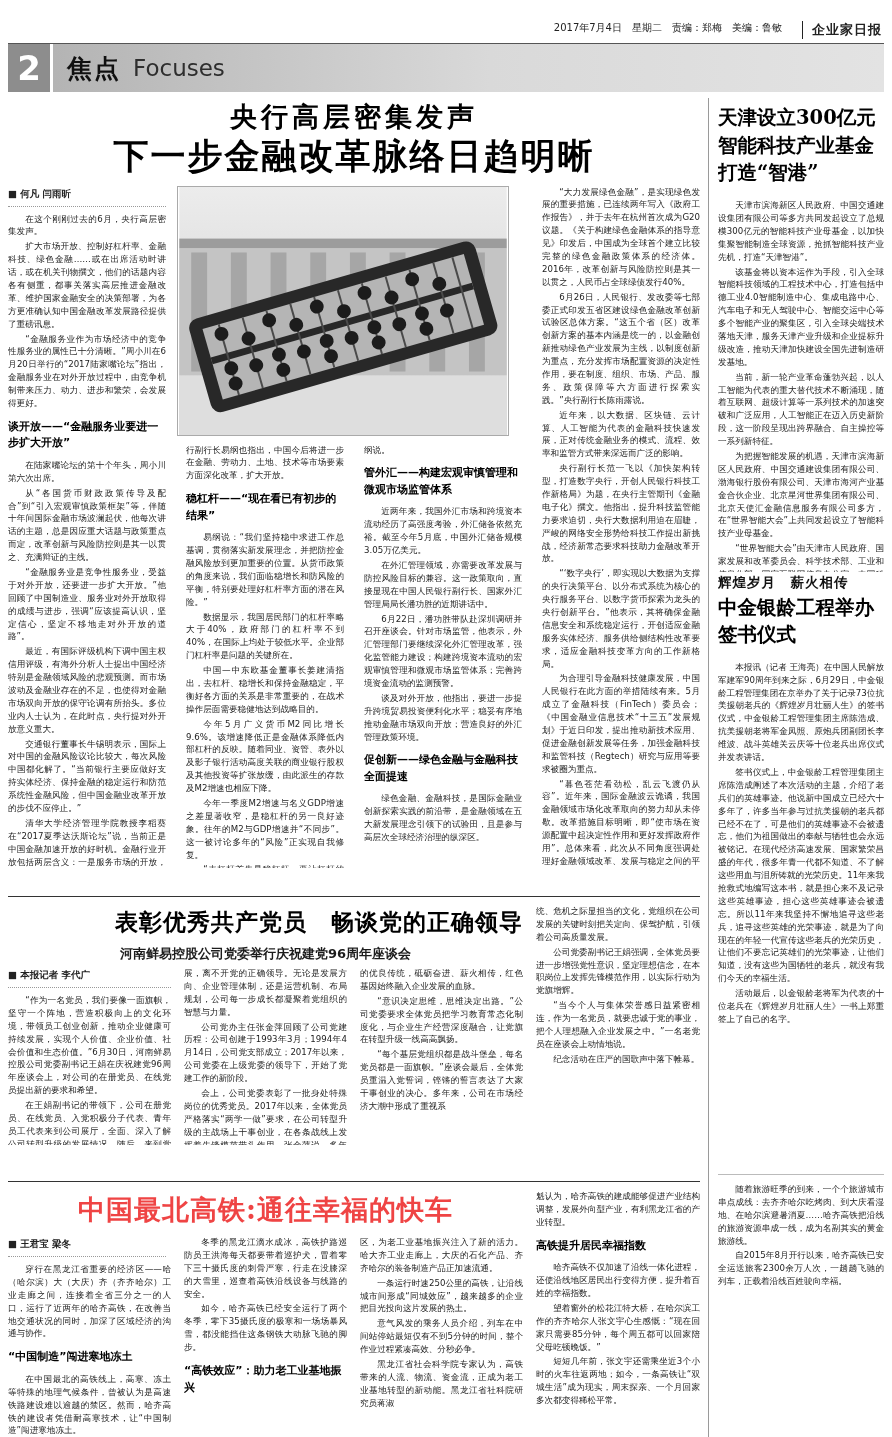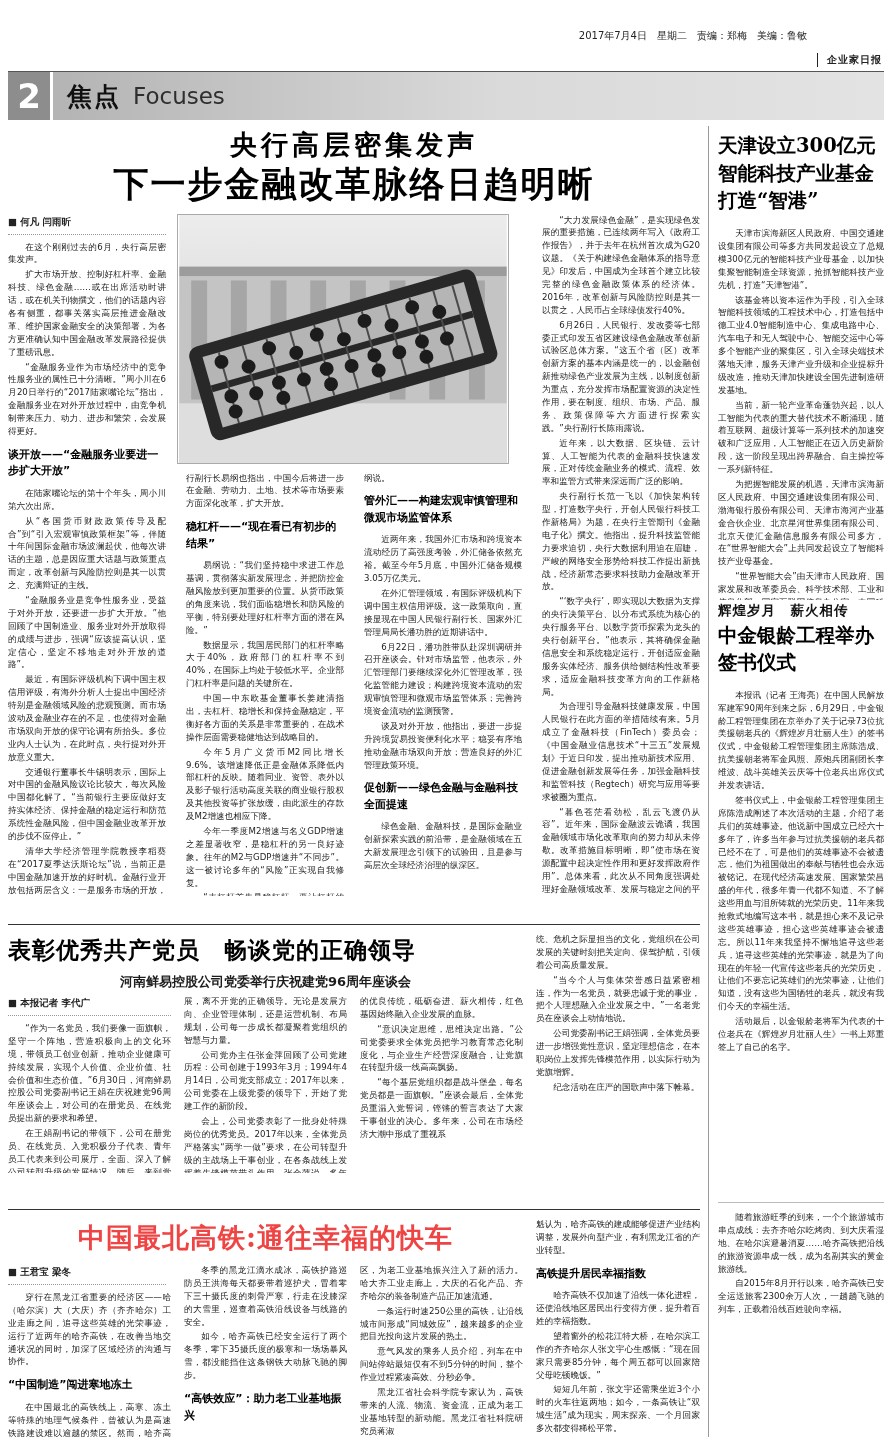--- a/index.html
+++ b/index.html
@@ -3,24 +3,24 @@
 <meta charset="utf-8">
 <style>
   html,body{margin:0;padding:0;background:#e9e9e9;}
   .page{
     position:relative; width:892px; height:1437px; margin:0 auto;
     background:#ffffff; color:#1c1c1c; overflow:hidden;
     font-family:"DejaVu Sans","Liberation Sans",sans-serif;
     box-sizing:border-box; padding:0 8px;
   }
   
-  .topbar{display:flex; justify-content:flex-end; align-items:center; gap:10px;
-    padding:5px 2px 4px; font-size:10px; color:#222;}
-  .topbar .paper{font-weight:bold; font-size:10px; border-left:1.5px solid #222; padding-left:9px;
-    font-family:"DejaVu Serif","Liberation Serif",serif; letter-spacing:1px;margin-top:48px;}
+  .topbar{display:flex; justify-content:flex-end; gap:20px;
+    padding:21px 2px 4px; font-size:10px; color:#222;}
+  .topbar .paper{font-weight:bold; font-size:13px; border-left:1.5px solid #222; padding-left:9px;
+    font-family:"DejaVu Serif","Liberation Serif",serif; letter-spacing:1px;}
   
   .masthead{display:flex; align-items:center; height:48px;
     background:linear-gradient(to right,#b0b0b0,#d9d9d9 55%,#e3e3e3);
     border-top:1px solid #555;}
   .pageno{width:42px; height:48px; background:#8d8d8d; color:#fff; font-size:34px; font-weight:bold;
     display:flex; align-items:center; justify-content:center; border-right:3px solid #fff;}
   .sec-cn{font-size:25px; font-weight:900; color:#101010; margin-left:14px; letter-spacing:2px;}
   .sec-en{font-size:23px; color:#2e2e2e; margin-left:12px;}
   
   .content{display:flex; height:1372px; margin-top:6px; overflow:hidden;}
@@ -41,21 +41,21 @@
   .cols4{display:flex; gap:20px; height:682px; overflow:hidden; position:relative; margin-top:8px;}
   .ncol{flex:1; overflow:hidden;}
   .photo-spacer{height:258px;}
   .photo{position:absolute; left:169px; top:0; width:332px; height:250px; margin:0;}
   .photo svg{display:block; width:100%; height:100%; border:1px solid #aaa; box-sizing:border-box;}
   
   .art-mid{border-top:1px solid #333; margin-top:10px; padding-top:8px; height:268px;
     display:flex; gap:13px; overflow:hidden;}
   .mid-left{width:515px;}
   .mid-headline{font-family:"DejaVu Serif","Liberation Serif",serif; font-size:23px; font-weight:900;
-    text-align:left; letter-spacing:1px; color:#000; margin-top:2px;}
+    text-align:right; letter-spacing:1px; color:#000; margin-top:2px;}
   .mid-subtitle{font-size:13px; font-weight:bold; text-align:center; margin:7px 0 4px;}
   .mid-cols{display:flex; gap:13px; height:178px; overflow:hidden; margin-top:4px;}
   .mid-col{flex:1; overflow:hidden;}
   .mid-col4{flex:1; overflow:hidden;}
   
   .art-bottom{border-top:1px solid #333; margin-top:8px; padding-top:8px; flex:1;
     display:flex; gap:13px; overflow:hidden;}
   .bot-left{width:515px;}
   .bot-headline{font-family:"DejaVu Serif","Liberation Serif",serif; font-size:27px; font-weight:900;
     text-align:center; letter-spacing:1px; color:#ef4444; margin-top:2px;}
@@ -195,21 +195,21 @@
                 <div class="tx-p">今年一季度M2增速与名义GDP增速之差显著收窄，是稳杠杆的另一良好迹象。往年的M2与GDP增速并“不同步”。这一被讨论多年的“风险”正实现自我修复。</div>
                 <div class="tx-p">“去杠杆首先是稳杠杆，要让杠杆的增速降下来。现在看来，已有初步的结果。”易</div>
               </div>
           </div>
           <div class="ncol">
             <div class="photo-spacer"></div>
             <div>
                 <div class="tx-cont">纲说。</div>
                 <div class="tx-h">管外汇——构建宏观审慎管理和微观市场监管体系</div>
                 <div class="tx-p">近两年来，我国外汇市场和跨境资本流动经历了高强度考验，外汇储备依然充裕。截至今年5月底，中国外汇储备规模3.05万亿美元。</div>
-                <div class="tx-p">在外汇管理领域，有国际评级机构下调中国主权信用评级。这一政策取向，直接显现在中国人民银行副行长、国家外汇管理局局长潘功胜的近期讲话中。</div>
+                <div class="tx-p">在外汇管理领域，亦需要改革发展与防控风险目标的兼容。这一政策取向，直接显现在中国人民银行副行长、国家外汇管理局局长潘功胜的近期讲话中。</div>
                 <div class="tx-p">6月22日，潘功胜带队赴深圳调研并召开座谈会。针对市场监管，他表示，外汇管理部门要继续深化外汇管理改革，强化监管能力建设；构建跨境资本流动的宏观审慎管理和微观市场监管体系；完善跨境资金流动的监测预警。</div>
                 <div class="tx-p">谈及对外开放，他指出，要进一步提升跨境贸易投资便利化水平；稳妥有序地推动金融市场双向开放；营造良好的外汇管理政策环境。</div>
                 <div class="tx-h">促创新——绿色金融与金融科技全面提速</div>
                 <div class="tx-p">绿色金融、金融科技，是国际金融业创新探索实践的前沿带，是金融领域在五大新发展理念引领下的试验田，且是参与高层次全球经济治理的纵深区。</div>
               </div>
           </div>
           <div class="ncol">
             <div>
                 <div class="tx-p">“大力发展绿色金融”，是实现绿色发展的重要措施，已连续两年写入《政府工作报告》，并于去年在杭州首次成为G20议题。《关于构建绿色金融体系的指导意见》印发后，中国成为全球首个建立比较完整的绿色金融政策体系的经济体。2016年，改革创新与风险防控则是其一以贯之，人民币占全球绿债发行40%。</div>
                 <div class="tx-p">6月26日，人民银行、发改委等七部委正式印发五省区建设绿色金融改革创新试验区总体方案。“这五个省（区）改革创新方案的基本内涵是统一的，以金融创新推动绿色产业发展为主线，以制度创新为重点，充分发挥市场配置资源的决定性作用，要在制度、组织、市场、产品、服务、政策保障等六方面进行探索实践。”央行副行长陈雨露说。</div>
@@ -247,35 +247,35 @@
                   <div class="tx-cont">的优良传统，砥砺奋进、薪火相传，红色基因始终融入企业发展的血脉。</div>
                   <div class="tx-p">“意识决定思维，思维决定出路。”公司党委要求全体党员把学习教育常态化制度化，与企业生产经营深度融合，让党旗在转型升级一线高高飘扬。</div>
                   <div class="tx-p">“每个基层党组织都是战斗堡垒，每名党员都是一面旗帜。”座谈会最后，全体党员重温入党誓词，铿锵的誓言表达了大家干事创业的决心。多年来，公司在市场经济大潮中形成了重视系</div>
                 </div>
             </div>
           </div>
         </div>
         <div class="mid-col4">
           <div>
               <div class="tx-cont">统、危机之际显担当的文化，党组织在公司发展的关键时刻把关定向、保驾护航，引领着公司高质量发展。</div>
+              <div class="tx-p">公司党委副书记王娟强调，全体党员要进一步增强党性意识，坚定理想信念，在本职岗位上发挥先锋模范作用，以实际行动为党旗增辉。</div>
               <div class="tx-p">“当今个人与集体荣誉感日益紧密相连，作为一名党员，就要忠诚于党的事业，把个人理想融入企业发展之中。”一名老党员在座谈会上动情地说。</div>
-              <div class="tx-p">公司党委副书记王娟强调，全体党员要进一步增强党性意识，坚定理想信念，在本职岗位上发挥先锋模范作用，以实际行动为党旗增辉。</div>
               <div class="tx-p">纪念活动在庄严的国歌声中落下帷幕。</div>
             </div>
         </div>
       </section>
 
       <section class="art-bottom">
         <div class="bot-left">
           <div class="bot-headline">中国最北高铁:通往幸福的快车</div>
           <div class="bot-cols">
             <div class="bot-col">
               <div class="byline">■ 王君宝 梁冬</div>
               <div>
-                  <div class="tx-p">穿行在黑龙江省重要的经济区——哈（哈尔滨）大（大庆）齐（齐齐哈尔）工业走廊之间，追寻这些英雄的光荣事迹，运行了近两年的哈齐高铁，在改善当地交通状况的同时，加深了区域经济的沟通与协作。</div>
+                  <div class="tx-p">穿行在黑龙江省重要的经济区——哈（哈尔滨）大（大庆）齐（齐齐哈尔）工业走廊之间，连接着全省三分之一的人口，运行了近两年的哈齐高铁，在改善当地交通状况的同时，加深了区域经济的沟通与协作。</div>
                   <div class="tx-h">“中国制造”闯进寒地冻土</div>
                   <div class="tx-p">在中国最北的高铁线上，高寒、冻土等特殊的地理气候条件，曾被认为是高速铁路建设难以逾越的禁区。然而，哈齐高铁的建设者凭借耐高寒技术，让“中国制造”闯进寒地冻土。</div>
                   <div class="tx-p">为确保列车在零下三四十摄氏度的低温环境中安全运行，哈齐高铁采用CRH5A型耐高寒动</div>
                 </div>
             </div>
             <div class="bot-col">
               <div>
                   <div class="tx-p">冬季的黑龙江滴水成冰，高铁护路巡防员王洪海每天都要带着巡护犬，冒着零下三十摄氏度的刺骨严寒，行走在没膝深的大雪里，巡查着高铁沿线设备与线路的安全。</div>
                   <div class="tx-p">如今，哈齐高铁已经安全运行了两个冬季，零下35摄氏度的极寒和一场场暴风雪，都没能挡住这条钢铁大动脉飞驰的脚步。</div>
                   <div class="tx-h">“高铁效应”：助力老工业基地振兴</div>

